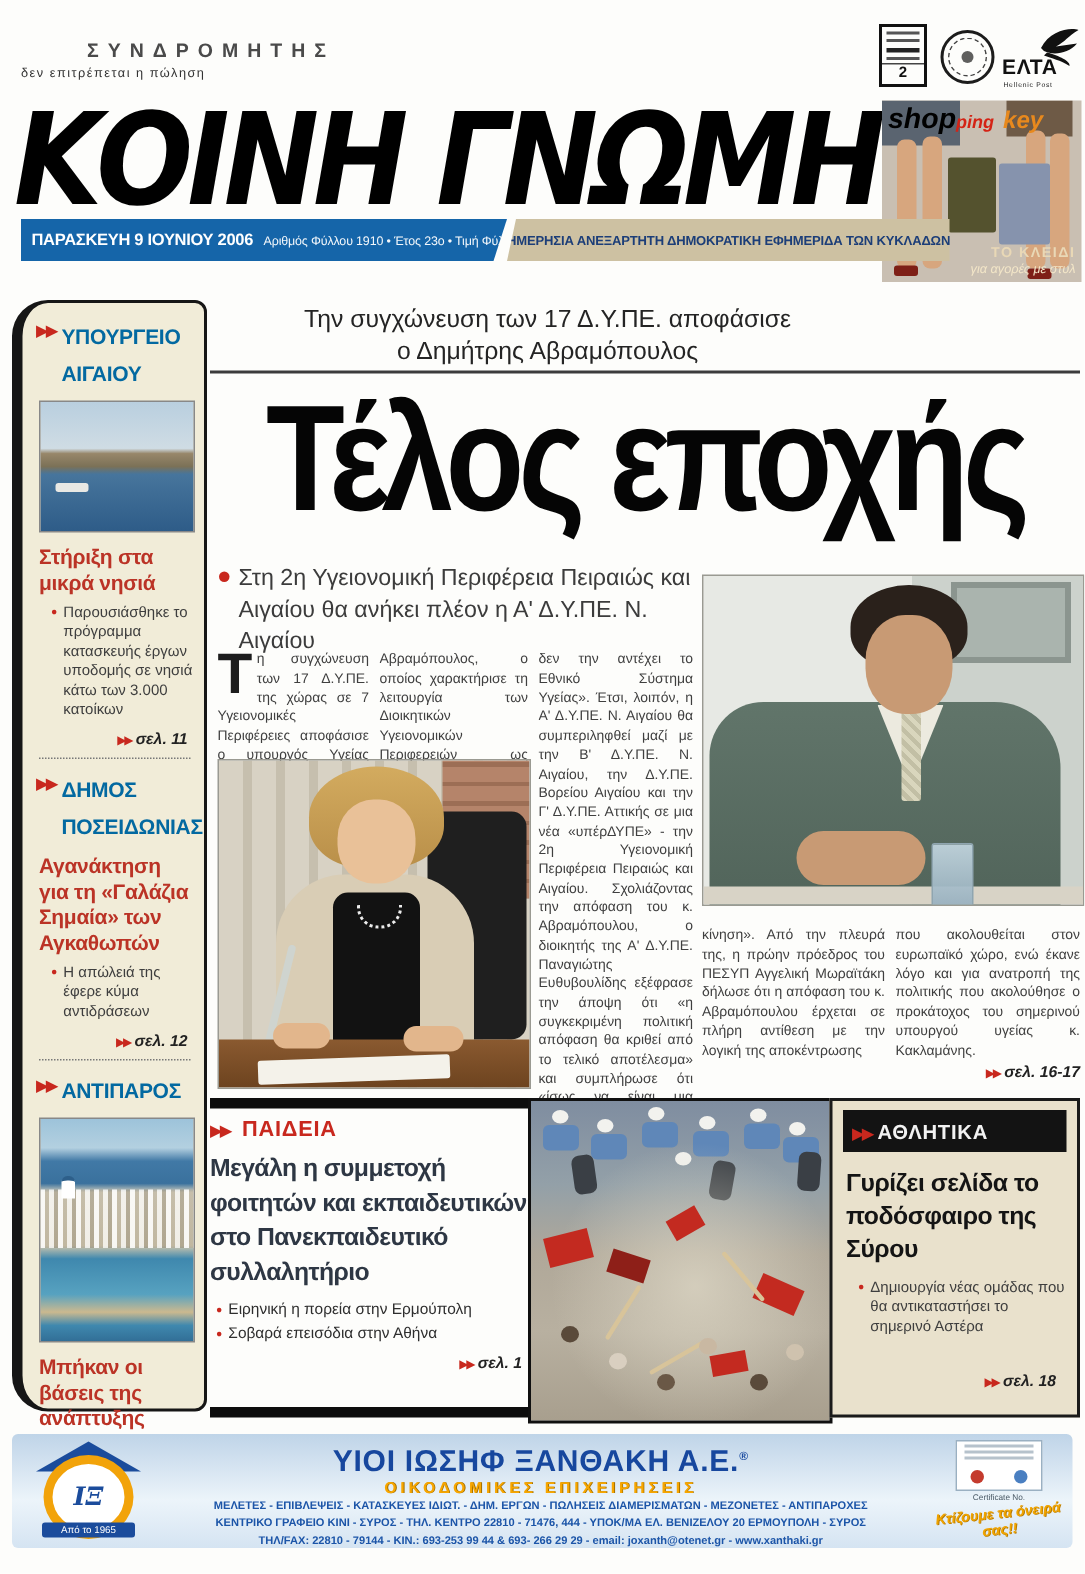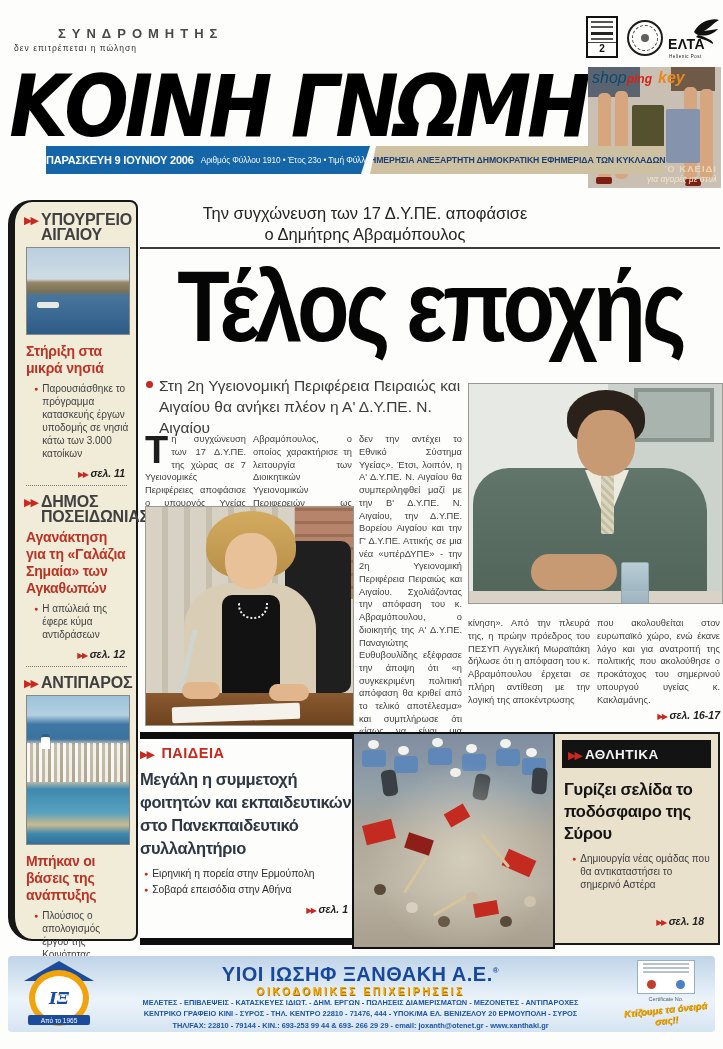--- a/index.html
+++ b/index.html
@@ -23,49 +23,49 @@
 
   .elta{left:668px;top:24px;width:52px;height:36px;}
   .elta-wing{position:absolute;right:0;top:-6px;}
   .elta-word{position:absolute;left:0;bottom:8px;font-size:14px;font-weight:900;color:#111;letter-spacing:.5px;}
   .elta-sub{position:absolute;left:1px;bottom:1px;font-size:4.5px;color:#222;letter-spacing:.5px;}
 
   .masthead{left:8px;top:60px;width:580px;height:86px;font-family:"DejaVu Sans",sans-serif;font-size:76px;line-height:84px;font-weight:900;font-style:italic;letter-spacing:-4px;color:#000;text-align:center;white-space:nowrap;transform:scaleY(1.12);transform-origin:center top;}
 
   
   .dateline{left:14px;top:146px;width:572px;height:28px;display:flex;}
-  .dl-blue{width:324px;background:#1565a9;color:#fff;display:flex;align-items:center;box-sizing:border-box;clip-path:polygon(0 0,100% 0,calc(100% - 9px) 100%,0 100%);white-space:nowrap;margin-left:32px;}
+  .dl-blue{width:324px;background:#1565a9;color:#fff;display:flex;align-items:center;padding-left:7px;box-sizing:border-box;clip-path:polygon(0 0,100% 0,calc(100% - 9px) 100%,0 100%);white-space:nowrap;}
   .dl-date{font-size:11px;font-weight:bold;letter-spacing:-.2px;margin-right:7px;}
   .dl-issue{font-size:8.3px;letter-spacing:-.1px;opacity:.95;}
   .dl-tan{flex:1;background:#cdc1a2;color:#1c3e78;font-weight:bold;font-size:8.7px;letter-spacing:-.1px;display:flex;align-items:center;justify-content:center;clip-path:polygon(6px 0,100% 0,100% 100%,0 100%);white-space:nowrap;}
 
   
   .shopping-ad{left:588px;top:67px;width:133px;height:121px;background:#c9bfb2;overflow:hidden;}
   .sa-skirt{position:absolute;left:0;top:0;width:52px;height:30px;background:#5a6470;}
   .sa-short{position:absolute;right:6px;top:0;width:44px;height:24px;background:#6e5a46;}
   .sa-leg{position:absolute;width:13px;background:#d7a67e;border-radius:5px;}
   .l1{left:10px;top:26px;height:86px;} .l2{left:27px;top:24px;height:88px;}
   .l3{right:24px;top:20px;height:92px;} .l4{right:8px;top:22px;height:90px;}
   .sa-bag1{position:absolute;left:44px;top:38px;width:32px;height:50px;background:#54522e;border-radius:2px;}
   .sa-bag2{position:absolute;left:78px;top:42px;width:34px;height:54px;background:#8693ad;border-radius:2px;}
   .sa-shoe{position:absolute;width:16px;height:7px;background:#7e1f16;border-radius:2px;}
   .s1{left:8px;bottom:4px;} .s2{right:20px;bottom:2px;}
   .sa-logo{position:absolute;left:4px;top:2px;white-space:nowrap;}
-  .sa-shop{font-size:16px;font-weight:400;font-style:italic;color:#0c4a6e;}
+  .sa-shop{font-size:19px;font-weight:700;font-style:italic;color:#000000;}
   .sa-ping{font-size:12px;font-weight:bold;font-style:italic;color:#d42315;}
   .sa-key{font-size:16px;font-weight:900;font-style:italic;color:#e8891d;margin-left:6px;}
   .sa-cap{position:absolute;right:4px;bottom:4px;text-align:right;}
   .sa-cap1{font-size:9.5px;font-weight:bold;color:#e9d8b6;letter-spacing:1px;}
   .sa-cap2{font-size:8.5px;font-style:italic;color:#f3e6c8;}
 
   
   .sidebar{left:8px;top:200px;width:130px;height:741px;background:#f1ecd8;border:2px solid #161616;border-left:7px solid #161616;border-radius:24px 8px 8px 24px;box-sizing:border-box;padding:10px 7px 6px 9px;}
   .sb-kicker{display:flex;align-items:flex-start;margin-bottom:5px;}
   .k-arrow{color:#c8281e;font-size:11px;letter-spacing:-2px;margin:2px 4px 0 0;}
-  .k-text{font-size:16px;font-weight:800;color:#404040;line-height:15px;letter-spacing:-.2px;}
+  .k-text{font-size:14px;font-weight:800;color:#0369a1;line-height:25px;letter-spacing:-.2px;}
   .sb-photo{width:104px;height:88px;margin:2px 0 8px 2px;border:1px solid #888;box-sizing:border-box;position:relative;overflow:hidden;}
   .ph-harbor{background:linear-gradient(180deg,#b9cfdf 0%,#cfdce4 36%,#98876a 40%,#7b7157 50%,#47759c 56%,#2e5c88 100%);}
   .ph-harbor::after{content:"";position:absolute;left:10px;bottom:26px;width:22px;height:6px;background:#e8e8e4;border-radius:2px;}
   .ph-antiparos{height:150px;background:linear-gradient(180deg,#9dc3da 0%,#b3d0e0 13%,#4179a6 19%,#3a719d 29%,#d8d2bf 33%,#cfc6ad 57%,#3f88ae 63%,#57a2c0 79%,#cbb98f 87%,#3f88ae 93%,#326f97 100%);}
   .town-dots{position:absolute;left:0;top:32%;width:100%;height:26%;background:repeating-linear-gradient(90deg,rgba(255,255,255,.85) 0 3px,rgba(175,165,145,.45) 3px 6px,rgba(255,255,255,.7) 6px 9px,rgba(140,130,110,.45) 9px 12px);}
   .church{position:absolute;left:14px;top:26%;width:9px;height:12px;background:#fff;border-radius:4px 4px 0 0;border-top:3px solid #2d5f8a;}
   .sb-title{font-size:14px;font-weight:800;color:#bb3326;line-height:17px;letter-spacing:-.2px;margin:2px 0 5px 2px;}
   .bullet-row{display:flex;margin:0 0 3px 10px;}
   .dot{color:#c8281e;font-size:7px;margin:3px 4px 0 0;}
   .bt{font-size:10px;color:#3e3e3e;line-height:13px;}

